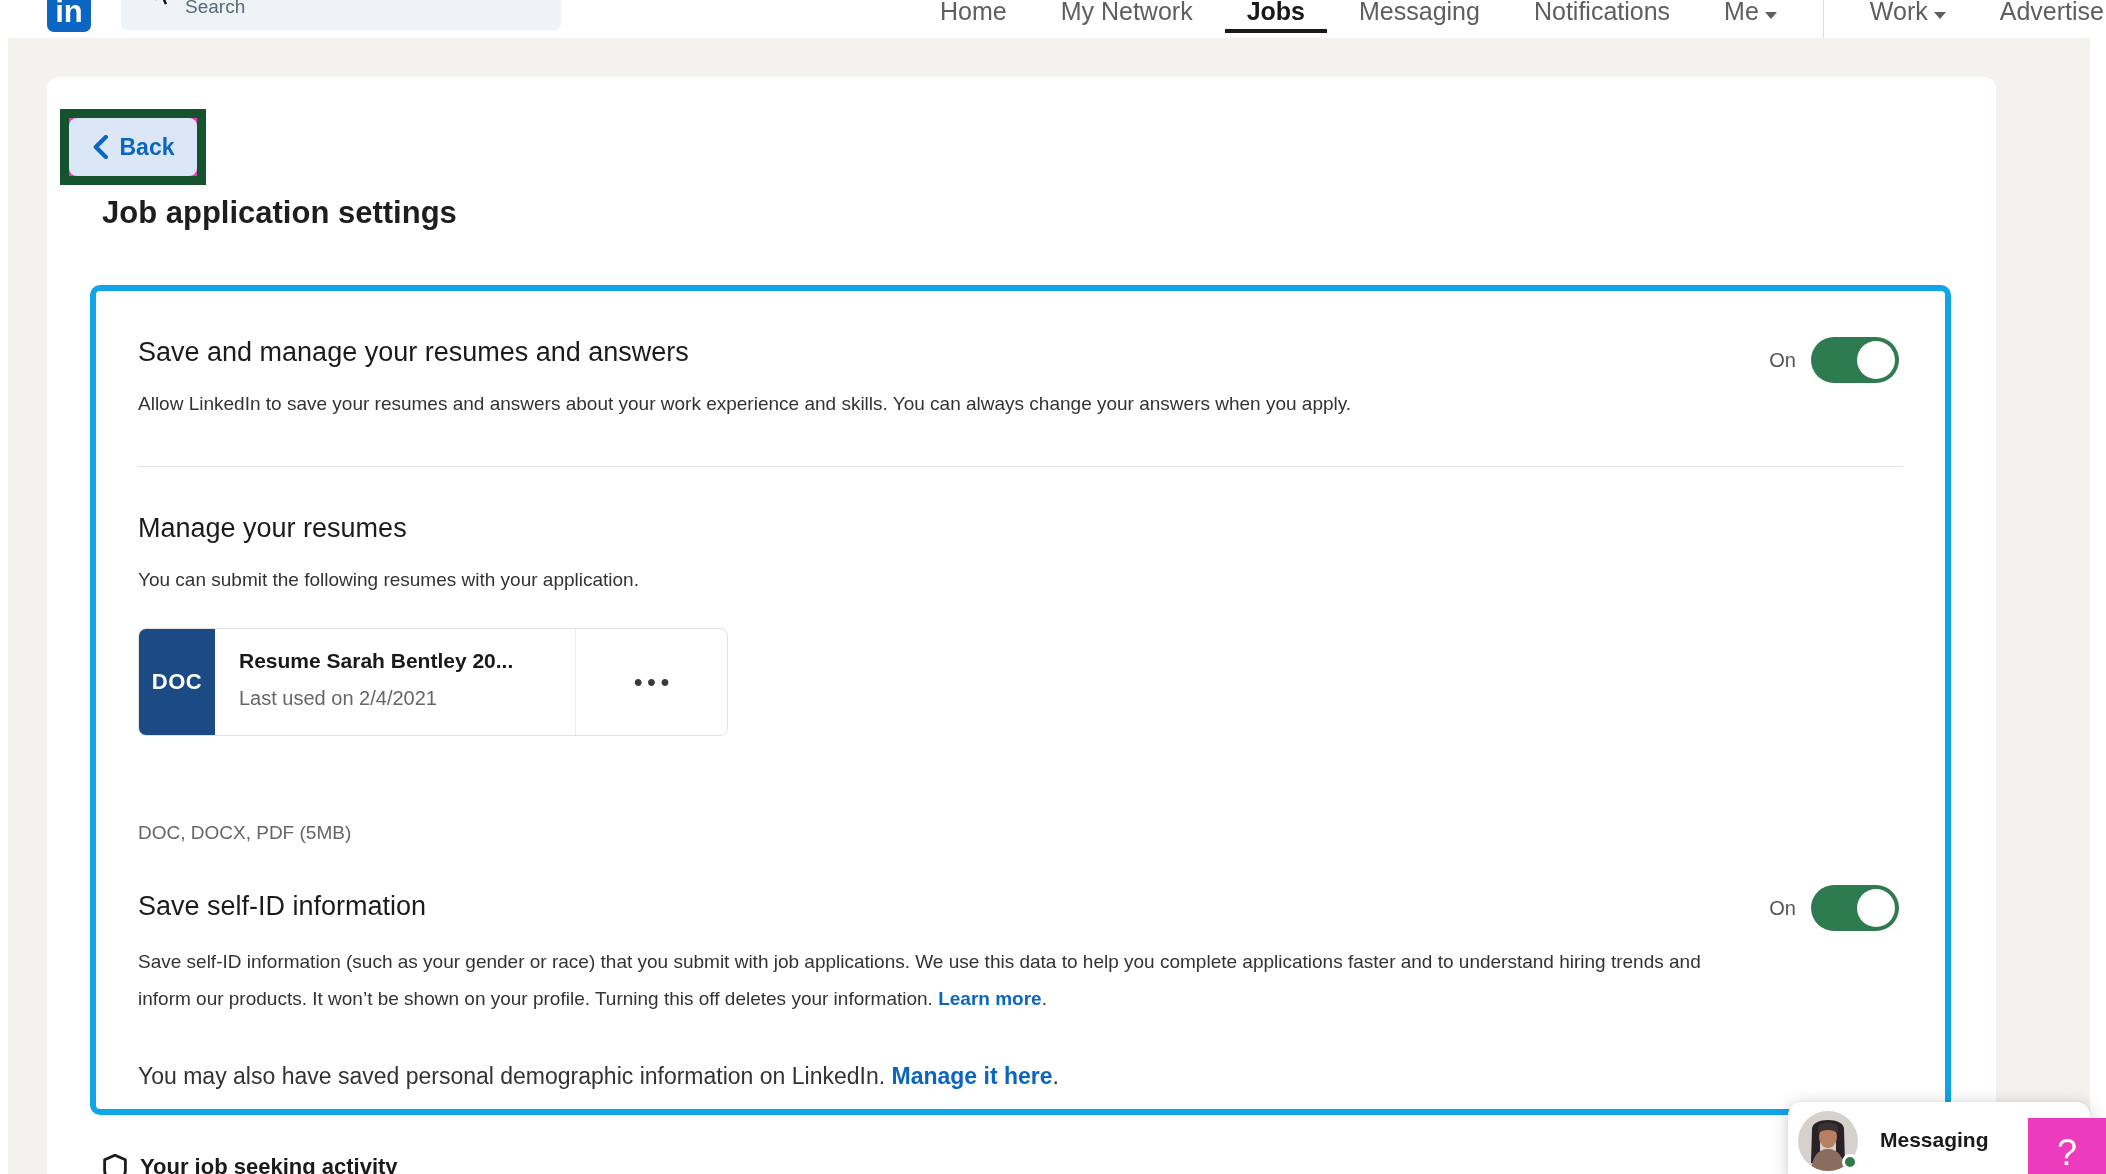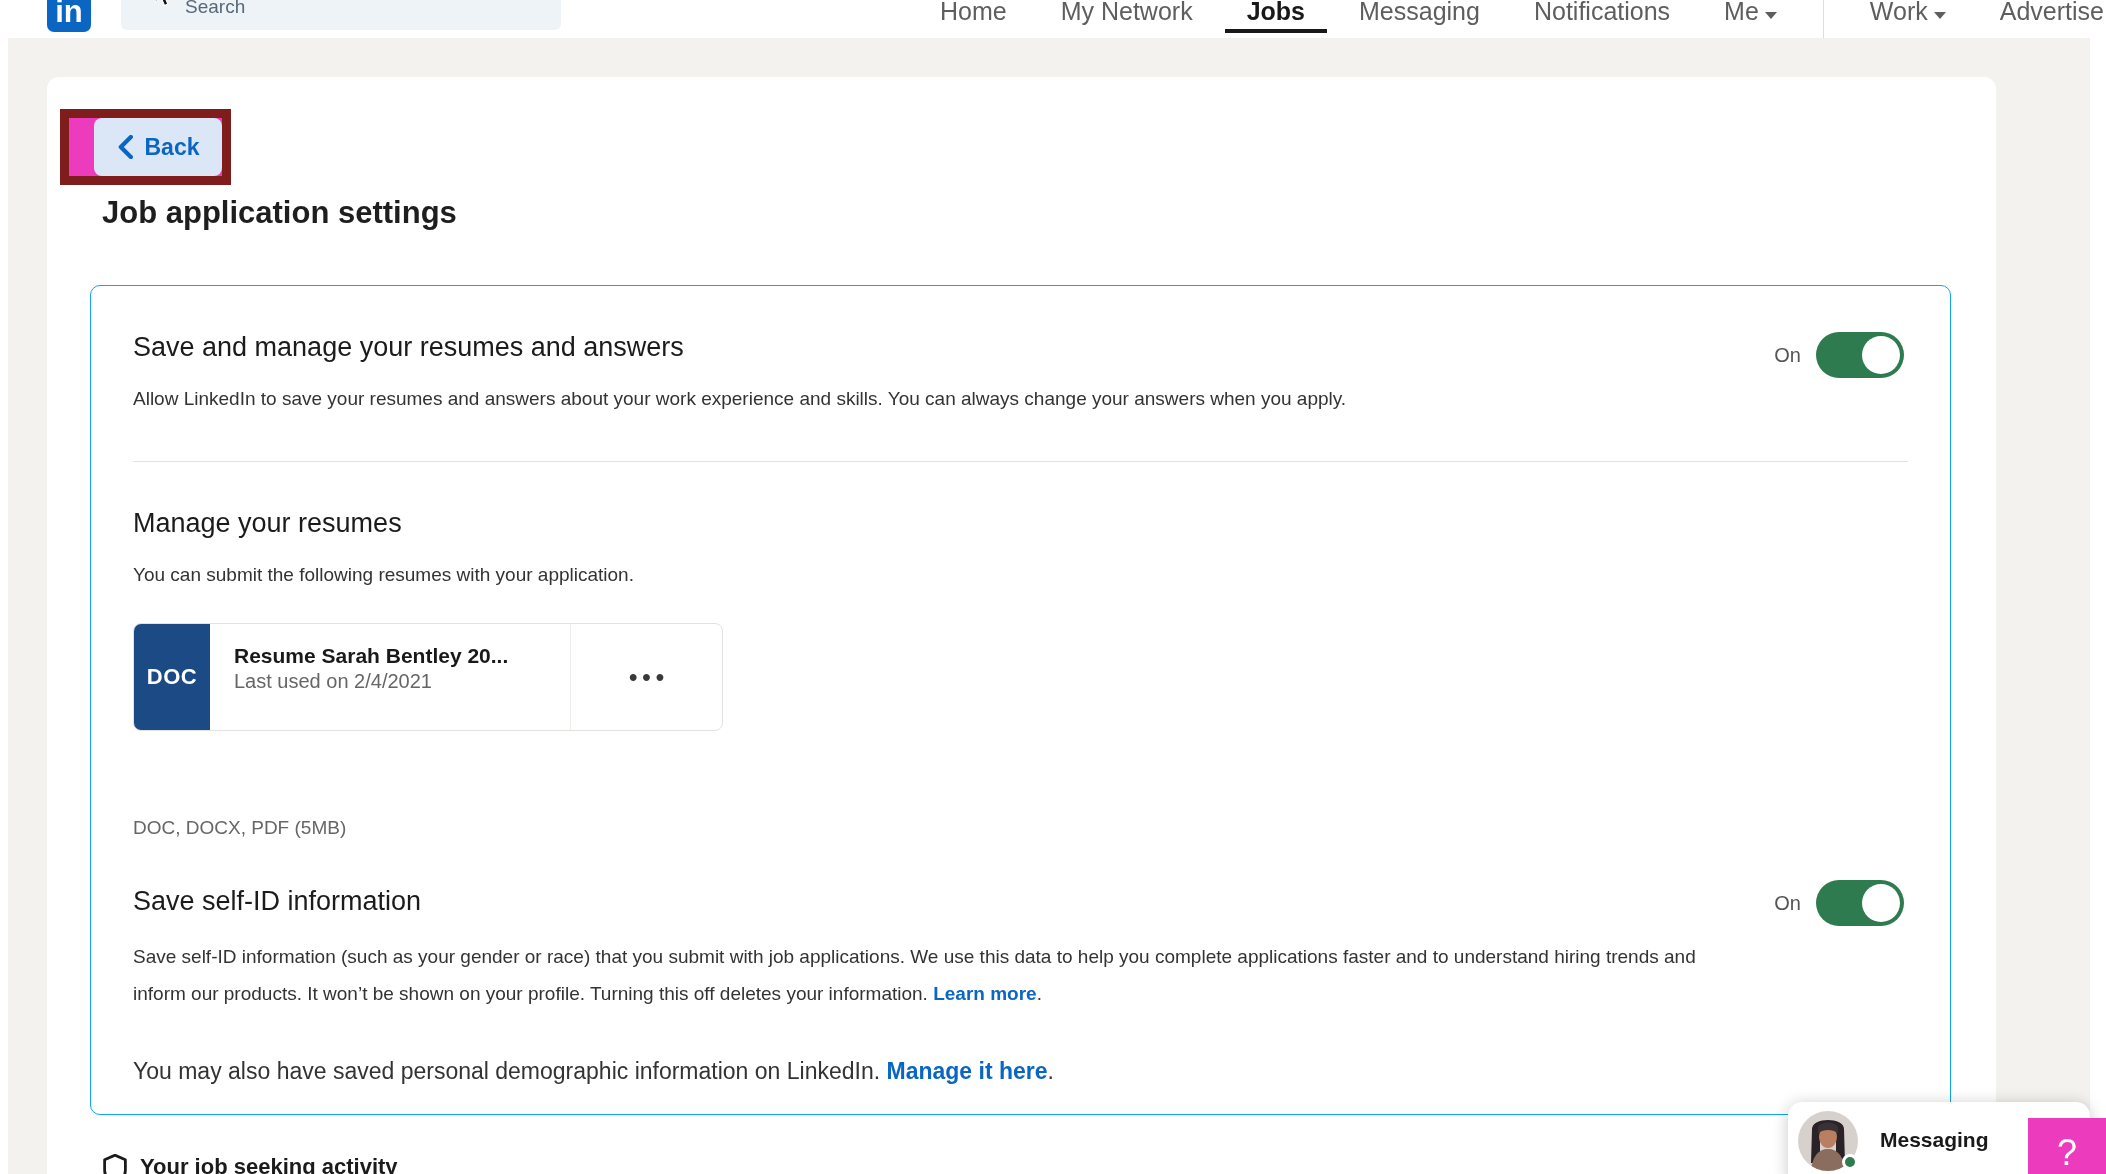--- a/index.html
+++ b/index.html
@@ -22,45 +22,45 @@
   .navitem.active .under { position:absolute; left:-22px; right:-22px; top:29px; height:4px; background:#191919; }
   .caret { display:inline-block; width:0; height:0; border-left:6px solid transparent; border-right:6px solid transparent;
     border-top:7px solid #5e5e5e; margin-left:6px; transform:translateY(-1px); }
   .navdivider { width:1px; height:38px; background:#e0ded9; margin:0 -8px; }
 
   
   .canvas { position:absolute; left:8px; top:38px; width:2082px; height:1136px; background:#f3f2ee; }
   .main { position:absolute; left:47px; top:77px; width:1949px; height:1120px; background:#fff; border-radius:12px; }
 
   
-  .back-annot { position:absolute; left:13px; top:32px; border:9px solid #7f1d1d; background:#ec3cbd;padding-left:25px; }
+  .back-annot { position:absolute; left:13px; top:32px; border:9px solid #14532d; background:#ec3cbd; }
   .back-btn { width:128px; height:58px; background:#dbe7f7; border-radius:8px; display:flex;
     align-items:center; justify-content:center; gap:11px; cursor:pointer; }
   .back-btn span { color:#0a66c2; font-size:23px; font-weight:bold; }
 
   .page-title { position:absolute; left:43px; top:118px; font-size:31px; font-weight:600; color:#1e1e1e;margin-left:12px; }
 
   
   .card { position:absolute; left:43px; top:208px; width:1861px; height:830px; background:#fff;
-    border:1px solid #0ea5e9; border-radius:10px; }
+    border:6px solid #0ea5e9; border-radius:10px; }
   .sec-title { position:absolute; left:42px; font-size:27px; font-weight:400; color:#1b1b1b; }
   .sec-desc  { position:absolute; left:42px; font-size:19px; color:#333; }
   .divider { position:absolute; left:42px; right:42px; top:175px; height:1px; background:#e4e2de; }
 
   .toggle { position:absolute; right:46px; display:flex; align-items:center; gap:15px; }
   .t-label { font-size:20px; color:#555; }
   .t-pill { position:relative; width:88px; height:46px; background:#2e7b4f; border-radius:23px; cursor:pointer; }
   .t-knob { position:absolute; right:4px; top:4px; width:38px; height:38px; background:#fff; border-radius:50%; }
 
   .resume-row { position:absolute; left:42px; top:337px; width:590px; height:108px; border:1px solid #e4e2df;
     border-radius:8px; background:#fff; display:flex; }
   .doc-badge { width:76px; background:#1c4a85; border-radius:7px 0 0 7px; color:#fff; font-weight:bold;
     font-size:22px; display:flex; align-items:center; justify-content:center; letter-spacing:.5px; }
   .resume-meta { flex:1; padding:20px 0 0 24px; }
-  .resume-name { font-size:21px; font-weight:bold; color:#191919; margin-bottom:2px; }
+  .resume-name { font-size:21px; font-weight:bold; color:#191919; margin-bottom:14px; }
   .resume-last { font-size:20px; color:#666; }
   .resume-menu { width:152px; border-left:1px solid #ececea; display:flex; align-items:center;
     justify-content:center; cursor:pointer; }
   .dots { font-size:24px; letter-spacing:5px; color:#3a3a3a; font-weight:bold; padding-left:5px; }
 
   .upload-btn { position:absolute; left:42px; top:463px; height:52px; padding:0 30px; background:#fff;
     border:2px solid #0a66c2; border-radius:26px; color:#0a66c2; font-size:21px; font-weight:bold;
     font-family:inherit; cursor:pointer; }
   .formats { position:absolute; left:42px; top:531px; font-size:19px; color:#666; }
 

